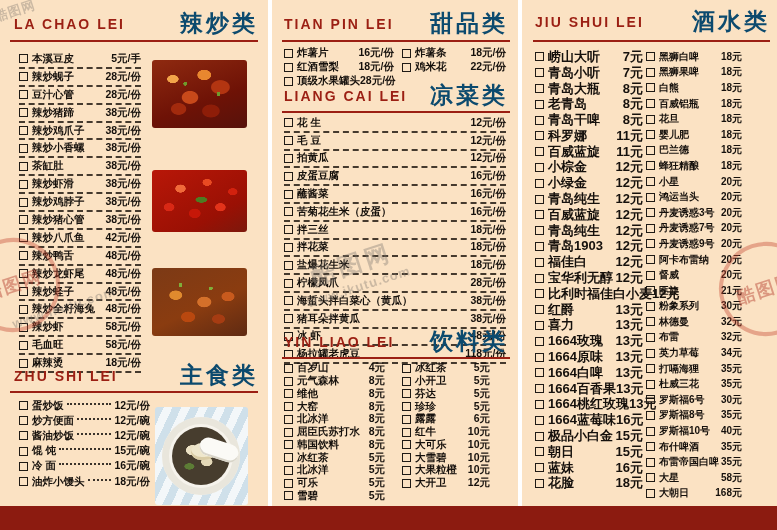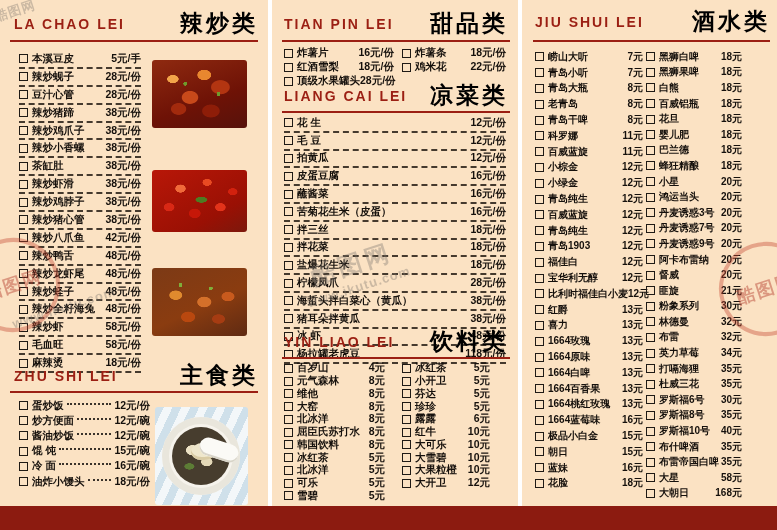--- a/index.html
+++ b/index.html
@@ -14,37 +14,37 @@
   #panel-mid{left:272px;width:246px}
   #panel-right{left:522px;width:264px}
   .gutter{position:absolute;top:0;width:4px;height:530px;background:#ffffff}
   #gutter1{left:268px}#gutter2{left:518px}
   #footer-bar{position:absolute;left:0;top:506px;width:777px;height:24px;background:#8c1b10;z-index:6}
 
   .sec-head{position:absolute;display:flex;justify-content:space-between;align-items:flex-end}
   .latin{color:#9b1f13;font-weight:bold;font-size:14px;letter-spacing:2px;margin-bottom:3px;white-space:nowrap}
   .cjk-title{
     font-family:"DejaVu Serif","Liberation Serif",serif;
-    font-size:23px;font-weight:bold;letter-spacing:3px;color:#000000;white-space:nowrap;line-height:1.1;
+    font-size:23px;font-weight:bold;letter-spacing:3px;color:#0c4a6e;white-space:nowrap;line-height:1.1;
   }
   .rule{position:absolute;height:2px;background:#9b1f13}
 
   .list{position:absolute}
   .mi{display:flex;align-items:center;white-space:nowrap;font-weight:bold;font-size:10.5px;color:#15100c}
   .cb{width:7px;height:7px;border:1.3px solid #1f1a15;margin-right:4px;flex:0 0 auto;background:transparent}
   .pr{margin-left:auto}
   .dashed .mi{border-bottom:2px dashed #453a2e}
   .lead{flex:1;border-bottom:2px dotted #3a322a;margin:0 3px 4px 3px;min-width:8px}
 
   .l-lachao .mi{height:15.9px}
   .l-zhushi .mi{height:15.2px}
   .l-tianpin .mi{height:14px}
   .l-liangcai .mi{height:15.8px}
   .l-yinliao .mi{height:12.75px}
-  .l-jiu-a .mi{height:15.8px;font-size:10px}
+  .l-jiu-a .mi{height:15.8px;font-size:13px}
   .l-jiu-b .mi{height:15.6px;font-size:10px}
 
   .photo{position:absolute;border-radius:3px;overflow:hidden}
   #ph1{left:152px;top:60px;width:95px;height:68px;
     background:
       radial-gradient(10px 7px at 22% 28%,#f2a44a 0 55%,transparent 60%),
       radial-gradient(12px 9px at 55% 22%,#e8872f 0 55%,transparent 60%),
       radial-gradient(3px 3px at 35% 35%,#6f9a2c 0 60%,transparent 65%),
       radial-gradient(3px 3px at 70% 50%,#6f9a2c 0 60%,transparent 65%),
       radial-gradient(14px 11px at 40% 55%,#c8491a 0 55%,transparent 62%),

